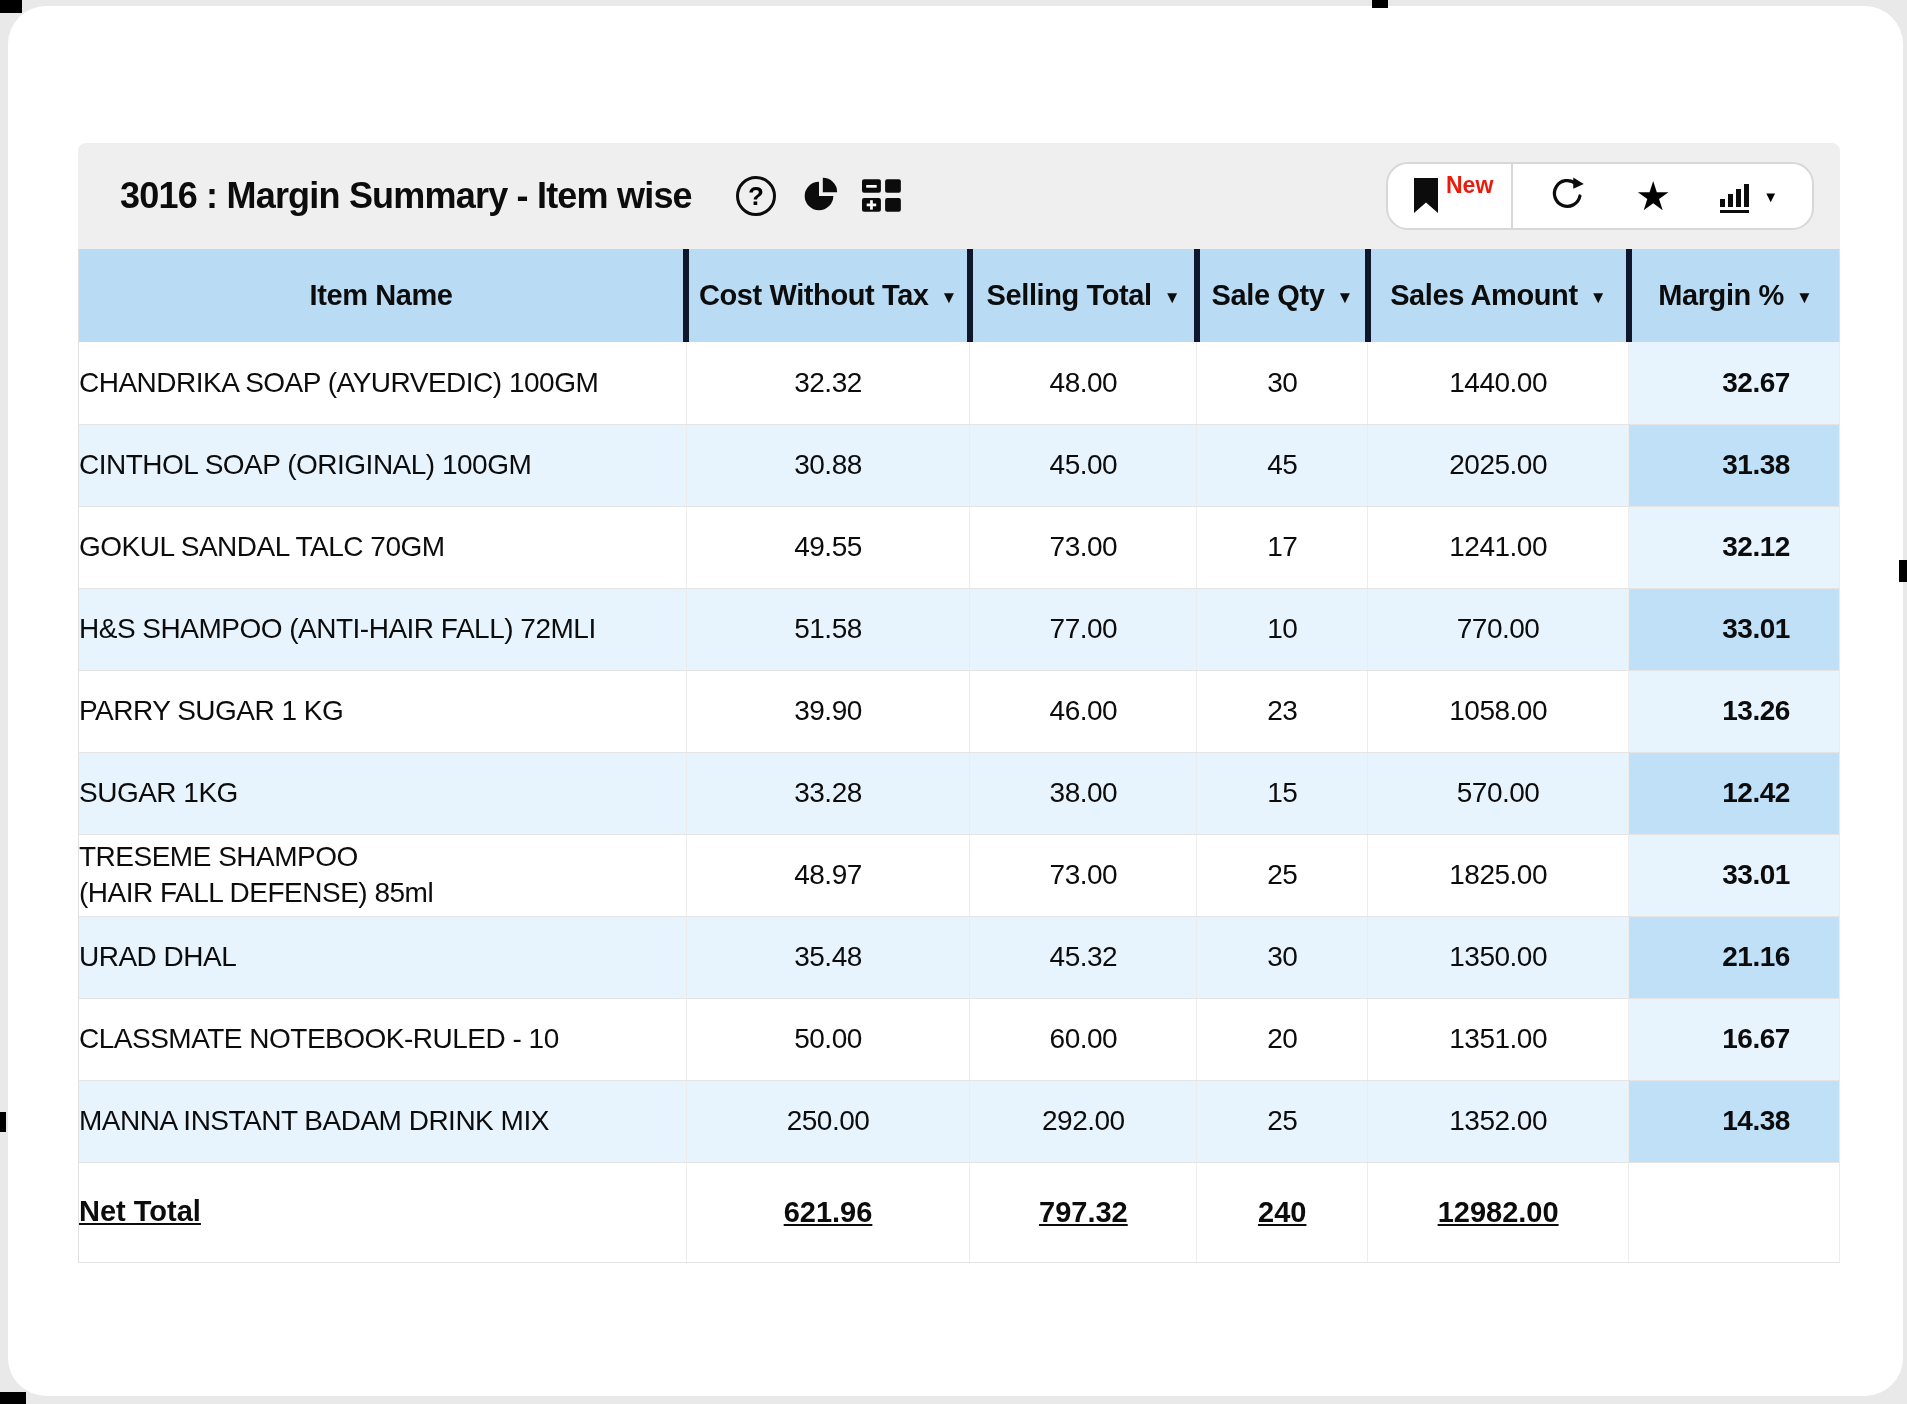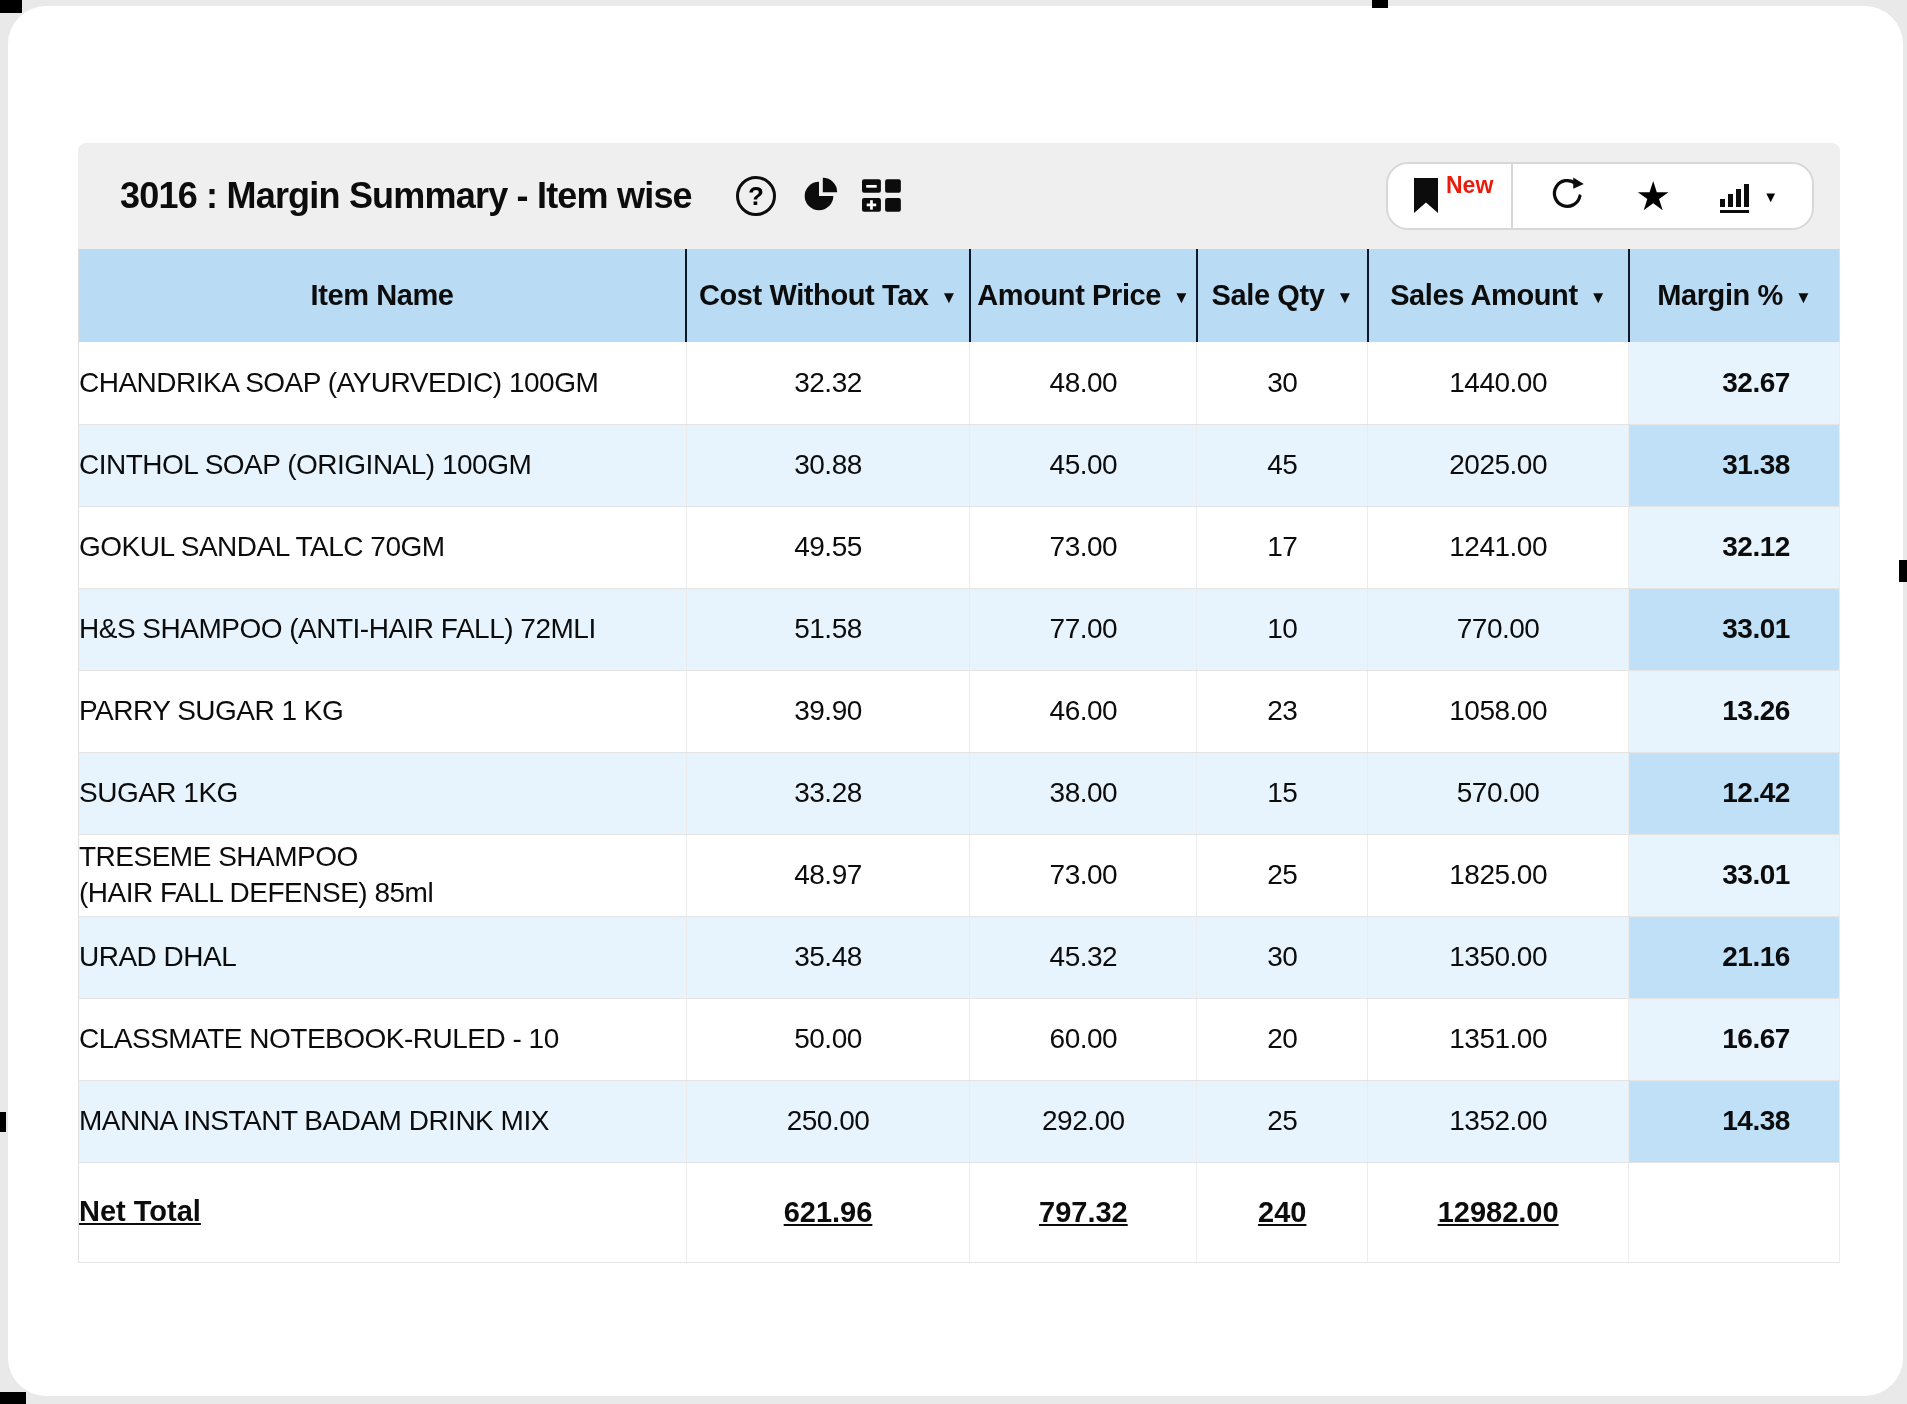--- a/index.html
+++ b/index.html
@@ -67,21 +67,21 @@
   .dd-caret::after { content: "▼"; }
 
   
   table.report-table {
     width: 1762px; border-collapse: collapse;
     border: 1px solid #e0e0e0; border-top: none;
   }
   thead th {
     height: 93px; background: #b9dbf4;
     font-size: 29px; font-weight: 700; letter-spacing: -0.4px;
-    text-align: center; border-right: 2px solid #0f172a;
+    text-align: center; border-right: 6px solid #0f172a;
     cursor: pointer;
   }
   thead th:last-child { border-right: none; }
   .sort-caret { font-size: 17px; margin-left: 12px; display: inline-block; transform: translateY(-2px); }
   .sort-caret::after { content: "▼"; }
 
   tbody td, tfoot td {
     border-right: 1px solid #ececec;
     border-bottom: 1px solid #e4e4e4;
     text-align: center;
@@ -178,21 +178,21 @@
         <col style="width:284px">
         <col style="width:227px">
       <col style="width:171px">
         <col style="width:261px">
         <col style="width:211px">
     </colgroup>
     <thead>
       <tr>
         <th><span>Item Name</span></th>
         <th><span>Cost Without Tax</span><span class="sort-caret"></span></th>
-        <th><span>Amount Price</span><span class="sort-caret"></span></th>
+        <th><span>Selling Total</span><span class="sort-caret"></span></th>
         <th><span>Sale Qty</span><span class="sort-caret"></span></th>
         <th><span>Sales Amount</span><span class="sort-caret"></span></th>
         <th><span>Margin %</span><span class="sort-caret"></span></th>
       </tr>
     </thead>
     <tbody>
       <tr>
         <td class="cell-item">CHANDRIKA SOAP (AYURVEDIC) 100GM</td>
         <td>32.32</td>
         <td>48.00</td>

